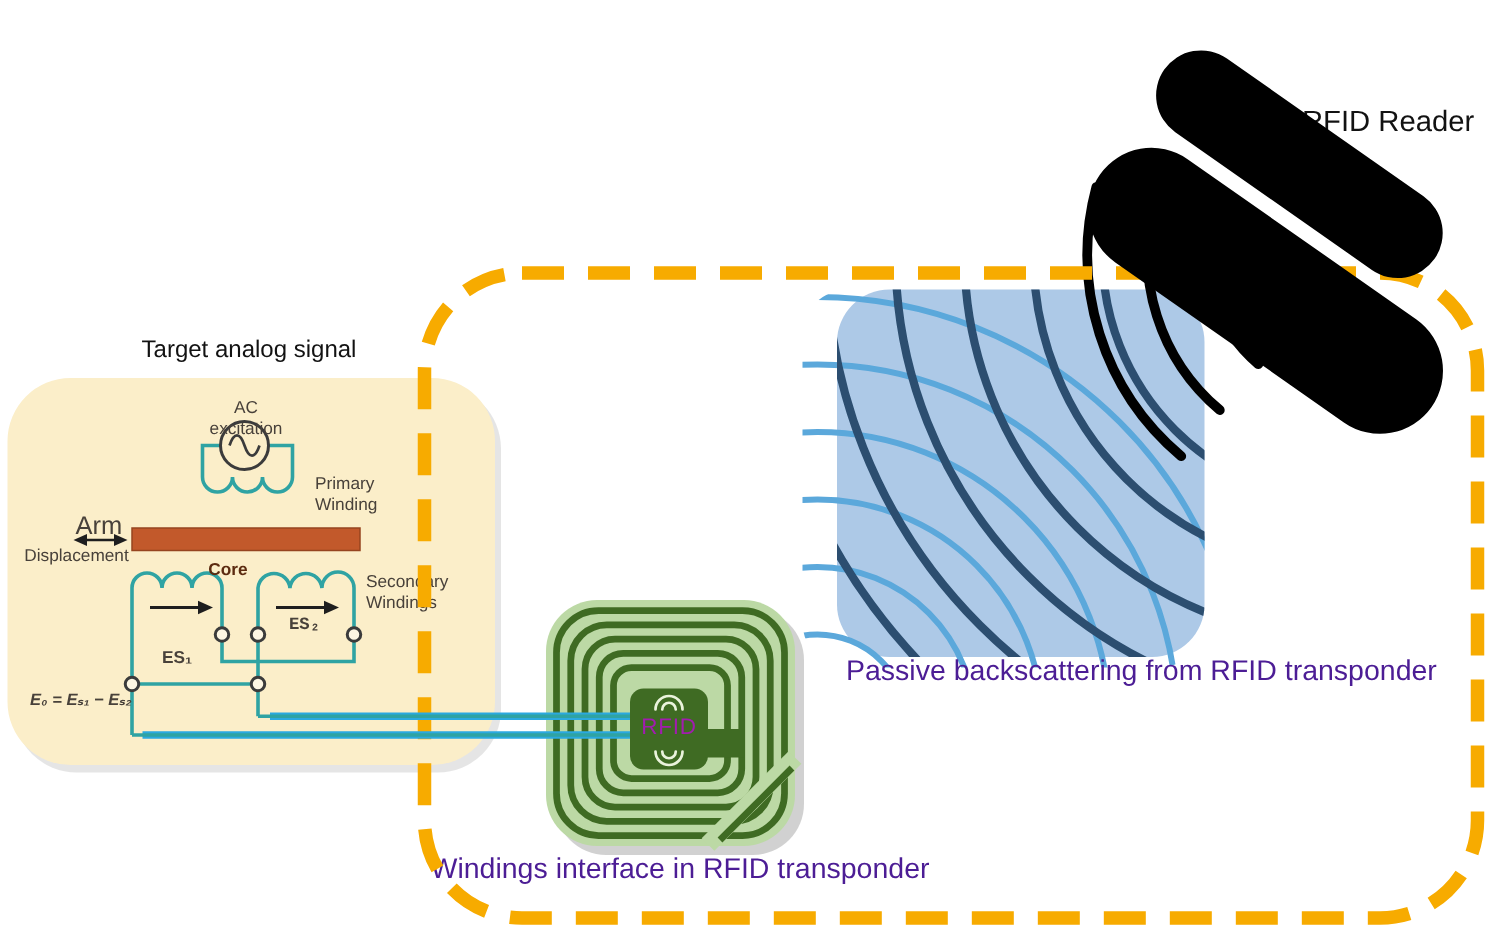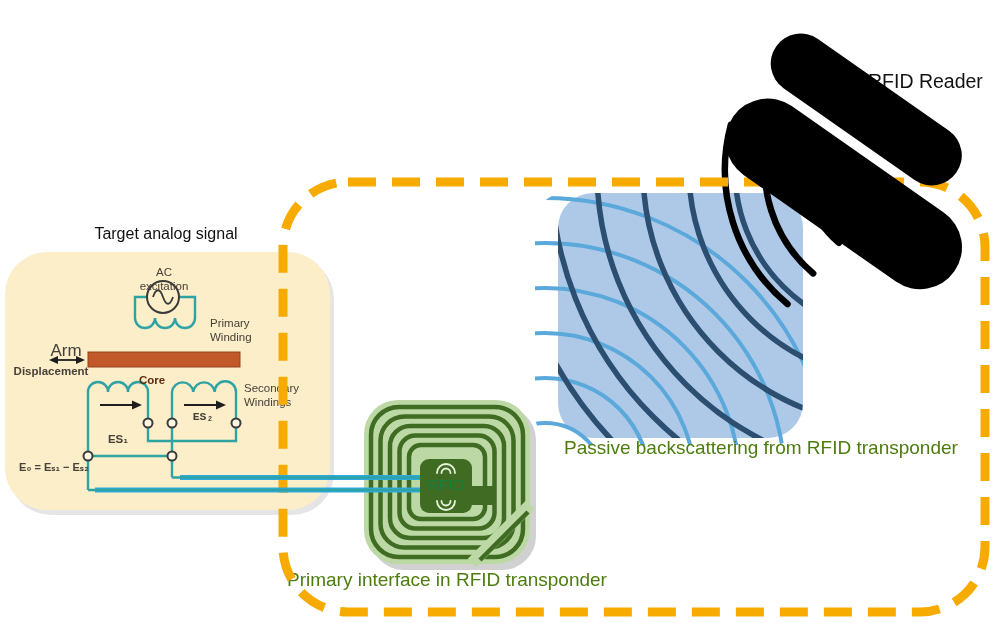--- a/index.html
+++ b/index.html
@@ -4,21 +4,21 @@
 <style>
   html,body{margin:0;padding:0;background:#fff;}
   #canvas{position:relative;width:999px;height:623px;background:#ffffff;overflow:hidden;
           font-family:"Liberation Sans","DejaVu Sans",sans-serif;}
   #canvas svg{position:absolute;left:0;top:0;}
   .layer-shapes{z-index:1;}
   .layer-overlay{z-index:3;}
   .layer-top{z-index:4;}
   .lbl{position:absolute;color:#48413A;white-space:pre-line;line-height:1.22;z-index:2;}
   .c{text-align:center;}
-  .cap{font-size:19px;color:#4d7c0f;white-space:nowrap;}
+  .cap{font-size:19px;color:#4c1d95;white-space:nowrap;}
   .blk{color:#121212;}
 </style>
 </head>
 <body>
 
 <div id="canvas">
 
   <svg class="layer-shapes" width="999" height="623" viewBox="0 0 999 623">
     <defs>
       <clipPath id="boxClip">
@@ -116,35 +116,35 @@
   <div class="lbl c blk" style="left:60px;top:224px;width:212px;font-size:16px;">Target analog signal</div>
 
   <div class="lbl c" style="left:114px;top:255px;width:100px;font-size:11.5px;margin-top:10px;">AC
 excitation</div>
 
   <div class="lbl" style="left:210px;top:316px;width:80px;font-size:11.5px;">Primary
 Winding</div>
 
   <div class="lbl c" style="left:36px;top:341px;width:60px;font-size:17px;">Arm</div>
 
-  <div class="lbl c" style="left:8px;top:364px;width:86px;font-size:11.5px;font-weight:bold;">Displacement</div>
+  <div class="lbl c" style="left:8px;top:364px;width:86px;font-size:11.5px;">Displacement</div>
 
   <div class="lbl c" style="left:88px;top:353px;width:128px;font-size:11.5px;font-weight:700;color:#5C2B10;margin-top:20px;">Core</div>
 
   <div class="lbl" style="left:244px;top:381px;width:70px;font-size:11.5px;">Secondary
 Windings</div>
 
   <div class="lbl c" style="left:98px;top:432px;width:40px;font-size:11.5px;font-weight:600;">ES₁</div>
 
   <div class="lbl c" style="left:183px;top:410px;width:40px;font-size:11.5px;font-weight:600;font-family:Liberation Mono, monospace;">ES₂</div>
 
 
-  <div class="lbl c" style="left:4px;top:461px;width:100px;font-size:11px;font-weight:700;">E₀ = Eₛ₁ − Eₛ₂</div>
+  <div class="lbl c" style="left:4px;top:461px;width:100px;font-size:11px;font-weight:700;font-style:italic;">E₀ = Eₛ₁ − Eₛ₂</div>
 
-  <div class="lbl cap" style="left:287px;top:568px;">Primary interface in RFID transponder</div>
+  <div class="lbl cap" style="left:287px;top:568px;">Windings interface in RFID transponder</div>
 
   <div class="lbl cap" style="left:564px;top:436px;">Passive backscattering from RFID transponder</div>
 
   <div class="lbl blk" style="left:868px;top:70px;font-size:19.5px;white-space:nowrap;">RFID Reader</div>
 
   <svg class="layer-overlay" width="999" height="623" viewBox="0 0 999 623" style="pointer-events:none;">
 
     <rect x="283" y="182" width="702" height="430" rx="65" fill="none" stroke="#F7AB00" stroke-width="9" stroke-dasharray="28 16"></rect>
 
     <g fill="none">
@@ -165,15 +165,15 @@
       </g>
     </g>
 
     <g transform="translate(833,157) rotate(35)" fill="#000000">
       <rect x="-110" y="-88" width="220" height="60" rx="30"></rect>
       <rect x="-105" y="-18" width="270" height="84" rx="42"></rect>
     </g>
   </svg>
 
   <div class="lbl c layer-top" style="left:420px;top:476px;width:52px;font-size:15px;
-       color:#15803d;letter-spacing:0.5px;z-index:4;">RFID</div>
+       color:#a21caf;letter-spacing:0.5px;z-index:4;">RFID</div>
 
 </div>
 
 </body></html>

